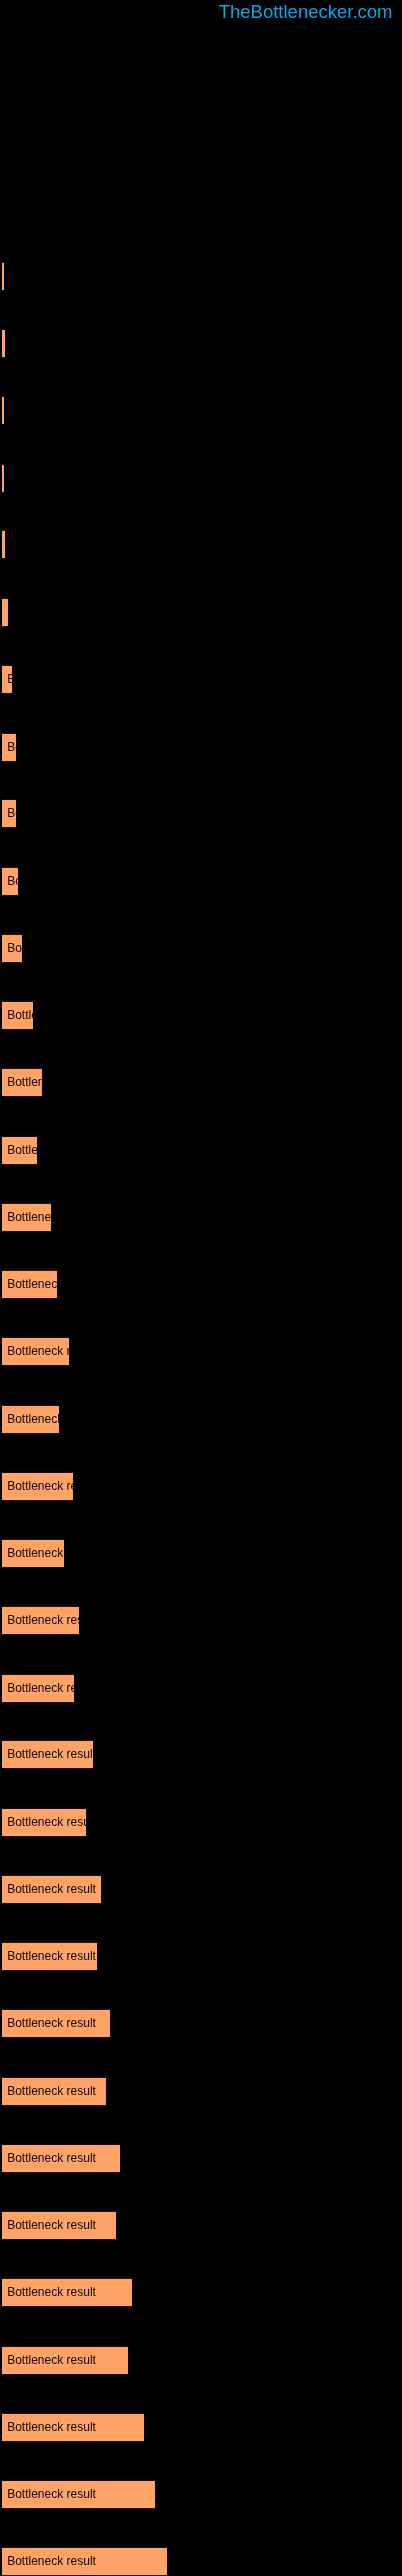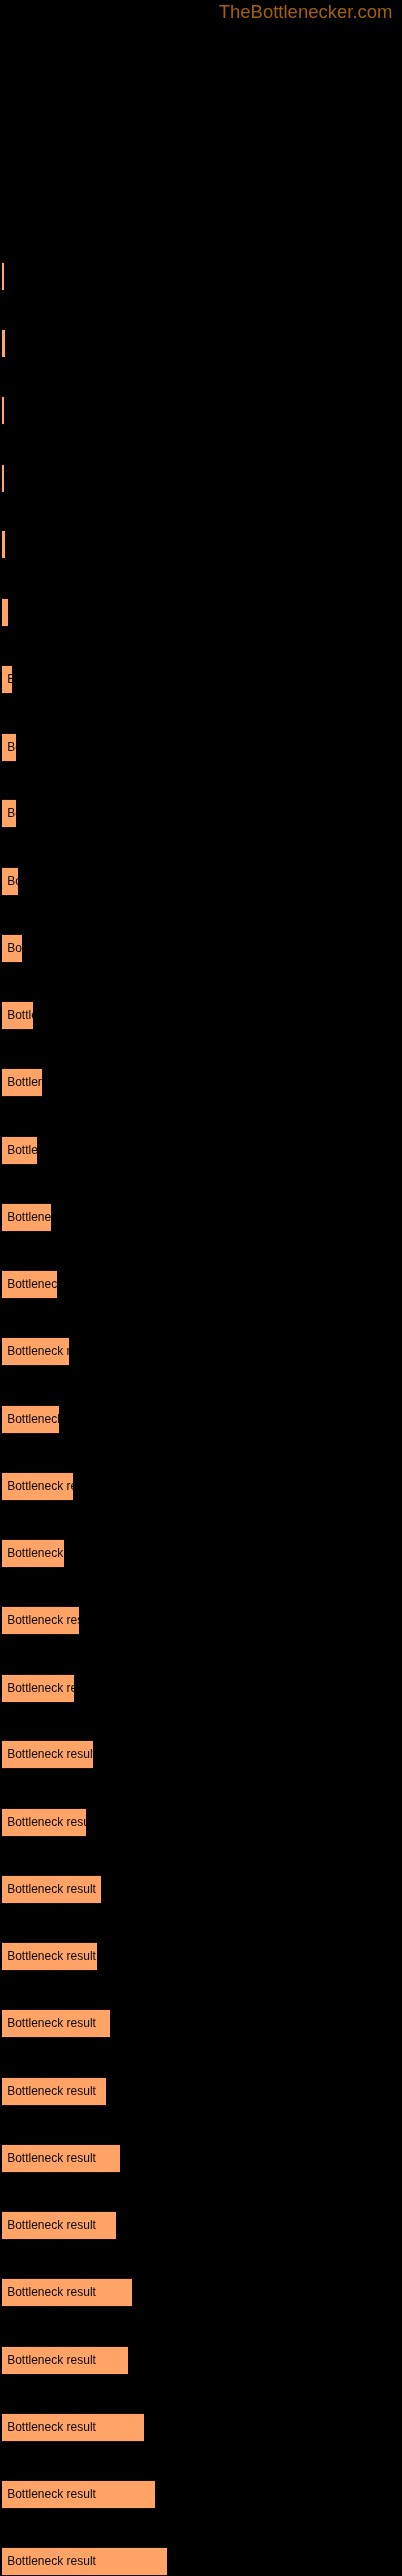--- a/index.html
+++ b/index.html
@@ -21,21 +21,21 @@
     height: 2576px;
     background: #000000;
   }
   #watermark {
     position: absolute;
     top: 0px;
     right: 10.5px;
     font-family: "Liberation Sans", sans-serif;
     font-size: 18.5px;
     line-height: 24px;
-    color: #a16207;
+    color: #0ea5e9;
     letter-spacing: 0px;
     white-space: nowrap;
     user-select: none;
   }
   #chart {
     position: absolute;
     left: 0;
     top: 0;
     width: 403px;
     height: 2576px;

